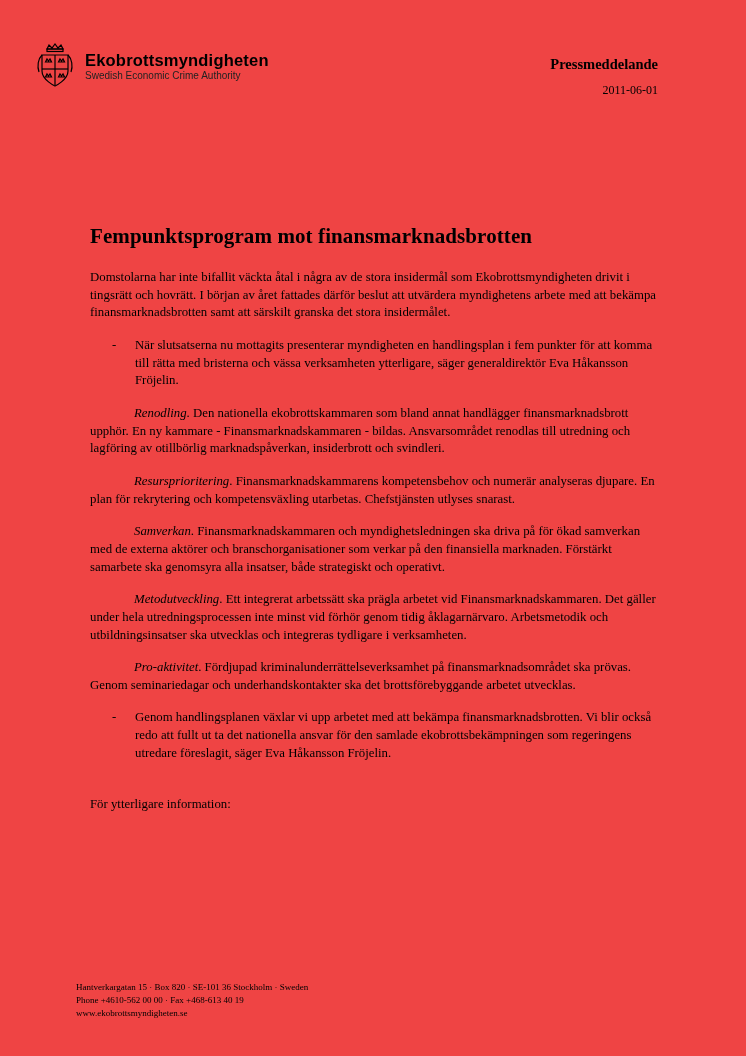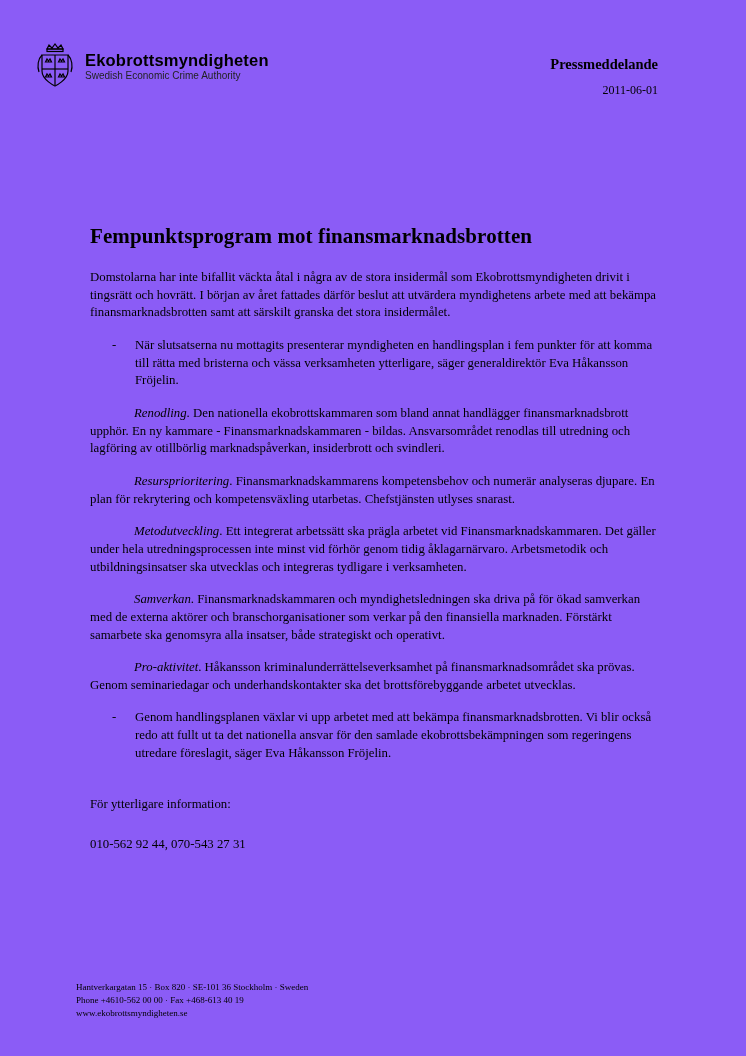--- a/index.html
+++ b/index.html
@@ -1,21 +1,21 @@
 <!DOCTYPE html>
 <html><head>
 <meta charset="utf-8">
 <style>
   * { margin: 0; padding: 0; box-sizing: border-box; }
   html, body { background: #e8e8e8; }
   .page {
     width: 746px;
     height: 1056px;
     margin: 0 auto;
-    background: #8b5cf6;
+    background: #ef4444;
     position: relative;
     font-family: "Liberation Serif", serif;
     color: #000;
     overflow: hidden;
   }
   
   .header {
     display: flex;
     justify-content: space-between;
     align-items: flex-start;
@@ -144,40 +144,39 @@
 
     <p class="para">
       <span class="lead-italic">Renodling</span><span>. Den nationella ekobrottskammaren som bland annat handlägger finansmarknadsbrott upphör. En ny kammare - Finansmarknadskammaren - bildas. Ansvarsområdet renodlas till utredning och lagföring av otillbörlig marknadspåverkan, insiderbrott och svindleri.</span>
     </p>
 
     <p class="para">
       <span class="lead-italic">Resursprioritering</span><span>. Finansmarknadskammarens kompetensbehov och numerär analyseras djupare. En plan för rekrytering och kompetensväxling utarbetas. Chefstjänsten utlyses snarast.</span>
     </p>
 
     <p class="para">
+      <span class="lead-italic">Samverkan</span><span>. Finansmarknadskammaren och myndighetsledningen ska driva på för ökad samverkan med de externa aktörer och branschorganisationer som verkar på den finansiella marknaden. Förstärkt samarbete ska genomsyra alla insatser, både strategiskt och operativt.</span>
+    </p>
+
+    <p class="para">
       <span class="lead-italic">Metodutveckling</span><span>. Ett integrerat arbetssätt ska prägla arbetet vid Finansmarknadskammaren. Det gäller under hela utredningsprocessen inte minst vid förhör genom tidig åklagarnärvaro. Arbetsmetodik och utbildningsinsatser ska utvecklas och integreras tydligare i verksamheten.</span>
     </p>
 
     <p class="para">
-      <span class="lead-italic">Samverkan</span><span>. Finansmarknadskammaren och myndighetsledningen ska driva på för ökad samverkan med de externa aktörer och branschorganisationer som verkar på den finansiella marknaden. Förstärkt samarbete ska genomsyra alla insatser, både strategiskt och operativt.</span>
-    </p>
-
-    <p class="para">
-      <span class="lead-italic">Pro-aktivitet</span><span>. Håkansson kriminalunderrättelseverksamhet på finansmarknadsområdet ska prövas. Genom seminariedagar och underhandskontakter ska det brottsförebyggande arbetet utvecklas.</span>
+      <span class="lead-italic">Pro-aktivitet</span><span>. Fördjupad kriminalunderrättelseverksamhet på finansmarknadsområdet ska prövas. Genom seminariedagar och underhandskontakter ska det brottsförebyggande arbetet utvecklas.</span>
     </p>
 
     <div class="bullet-row">
       <span class="bullet-dash">-</span>
       <span class="bullet-text">Genom handlingsplanen växlar vi upp arbetet med att bekämpa finansmarknadsbrotten. Vi blir också redo att fullt ut ta det nationella ansvar för den samlade ekobrottsbekämpningen som regeringens utredare föreslagit, säger Eva Håkansson Fröjelin.</span>
     </div>
 
     <p class="para info-label">För ytterligare information:</p>
 
     <div class="contact-block">
-      <div>010-562 92 44, 070-543 27 31</div>
     </div>
 
   </div>
 
   <div class="footer">
     <div>Hantverkargatan 15 · Box 820 · SE-101 36  Stockholm · Sweden</div>
     <div>Phone +4610-562 00 00 · Fax +468-613 40 19</div>
     <div>www.ekobrottsmyndigheten.se</div>
   </div>
 

